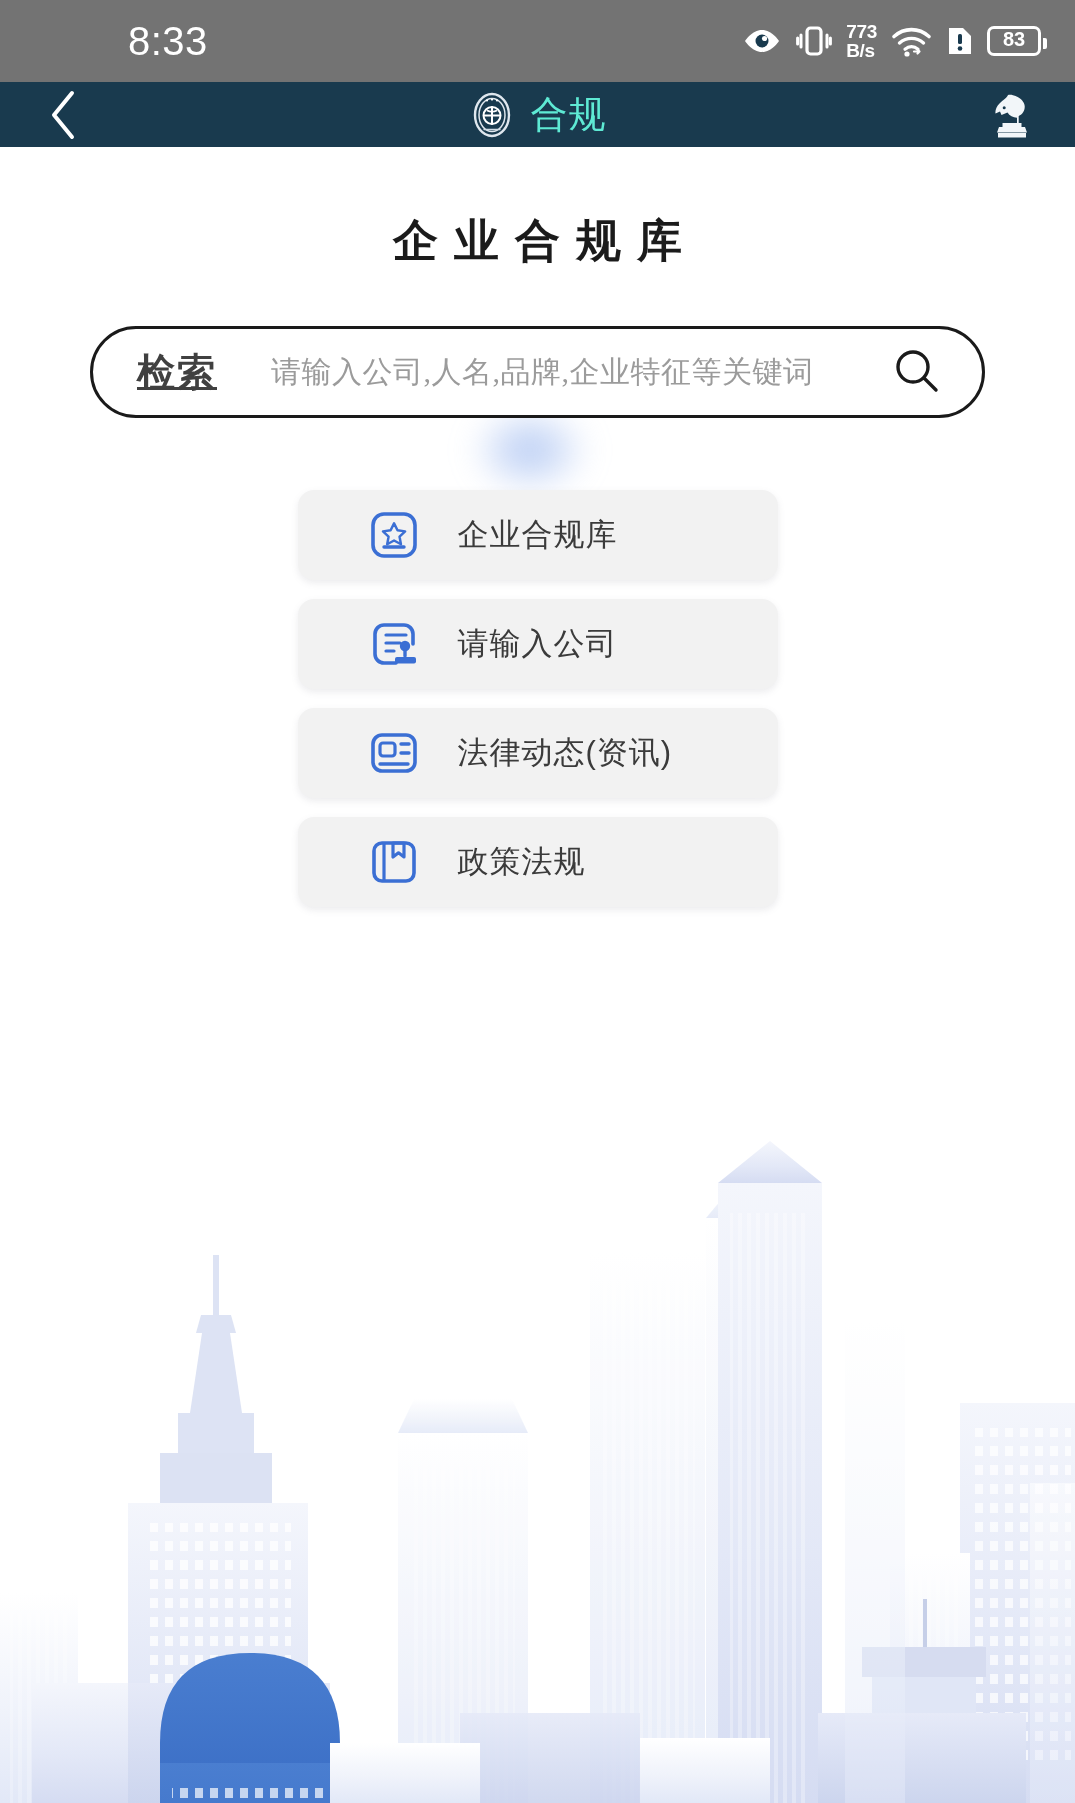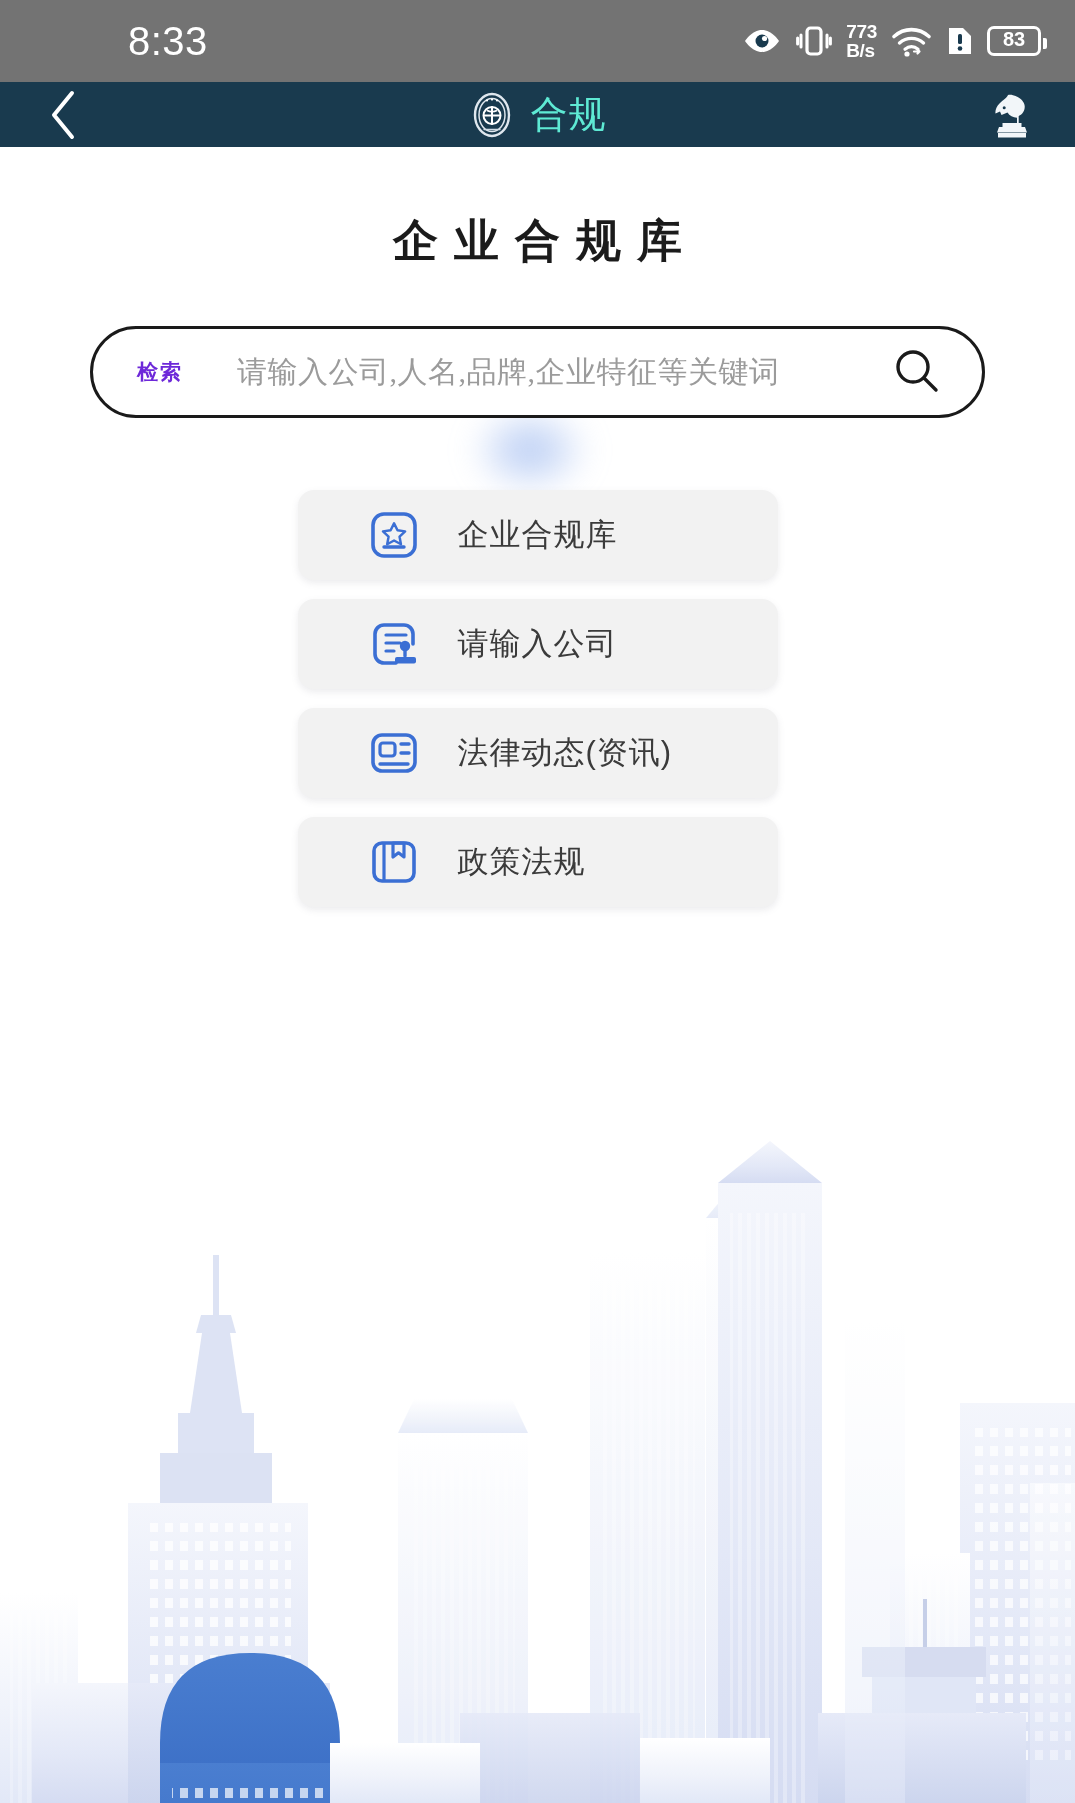--- a/index.html
+++ b/index.html
@@ -184,26 +184,27 @@
     border: 3px solid #1a1a1a;
     border-radius: 46px;
     background: #ffffff;
     display: flex;
     align-items: center;
     box-sizing: border-box;
     padding: 0 30px 0 44px;
     cursor: text;
   }
   .search-label {
-    font-size: 21px;
+    font-size: 38px;
     font-weight: 700;
-    color: #6d28d9;
+    color: #404040;
     letter-spacing: 2px;
     white-space: nowrap;
     flex: 0 0 auto;
+    text-decoration: underline;
   }
   .search-input {
     flex: 1 1 auto;
     border: none;
     outline: none;
     background: transparent;
     font-family: Liberation Serif, serif;
     font-size: 30px;
     color: #be185d;
     margin-left: 52px;

